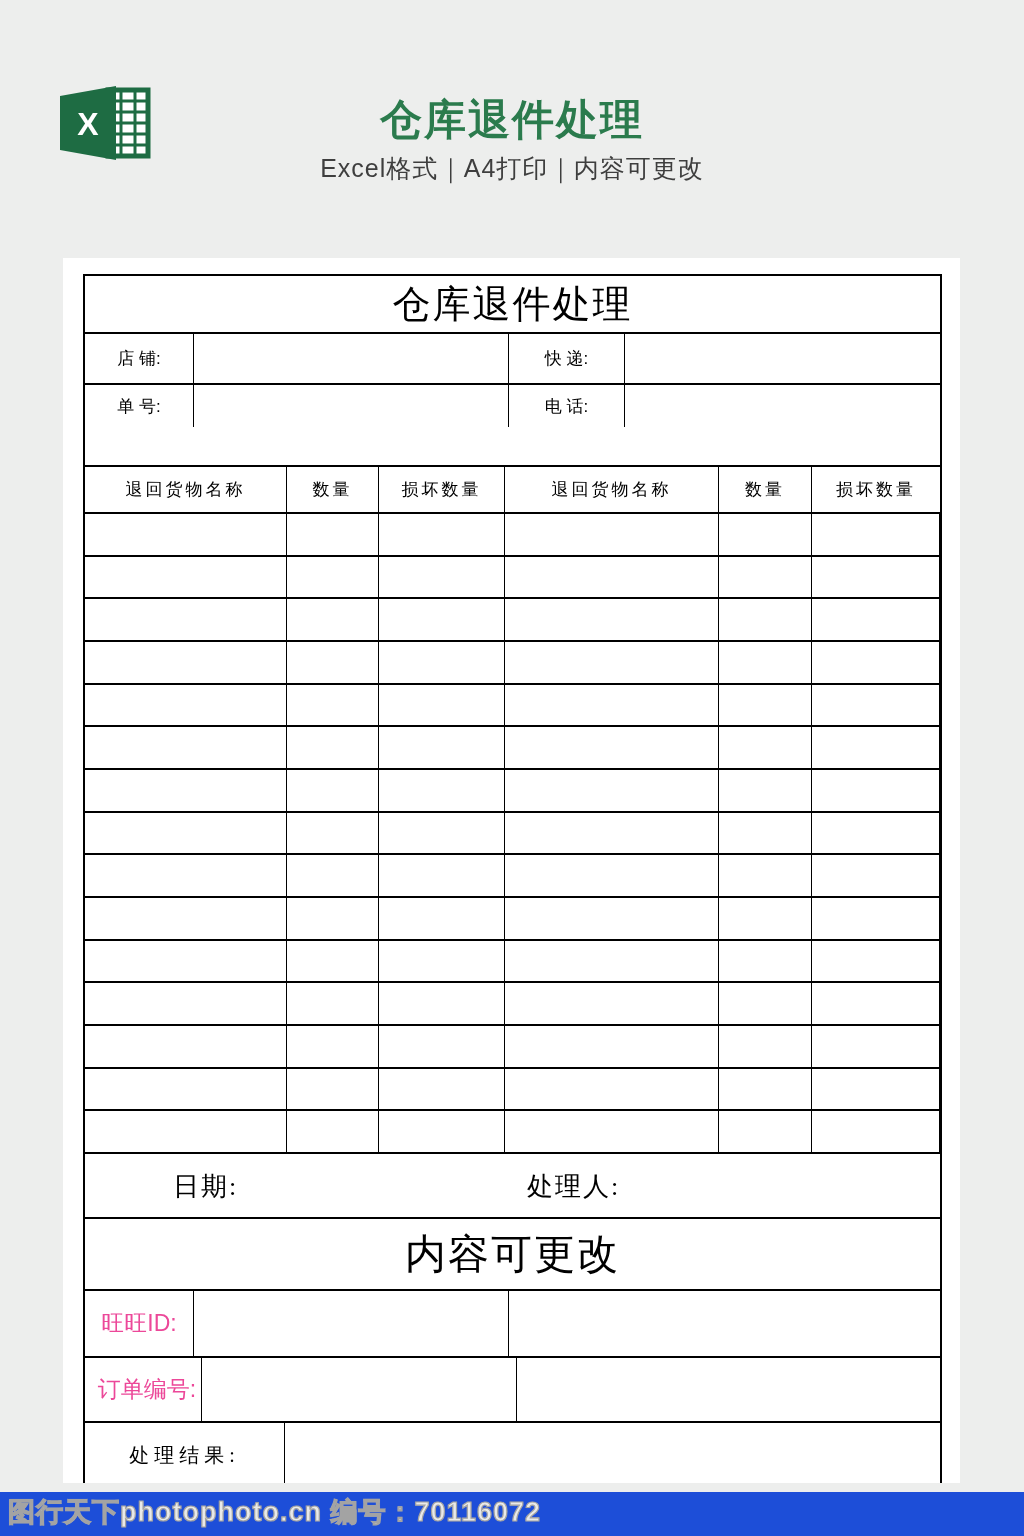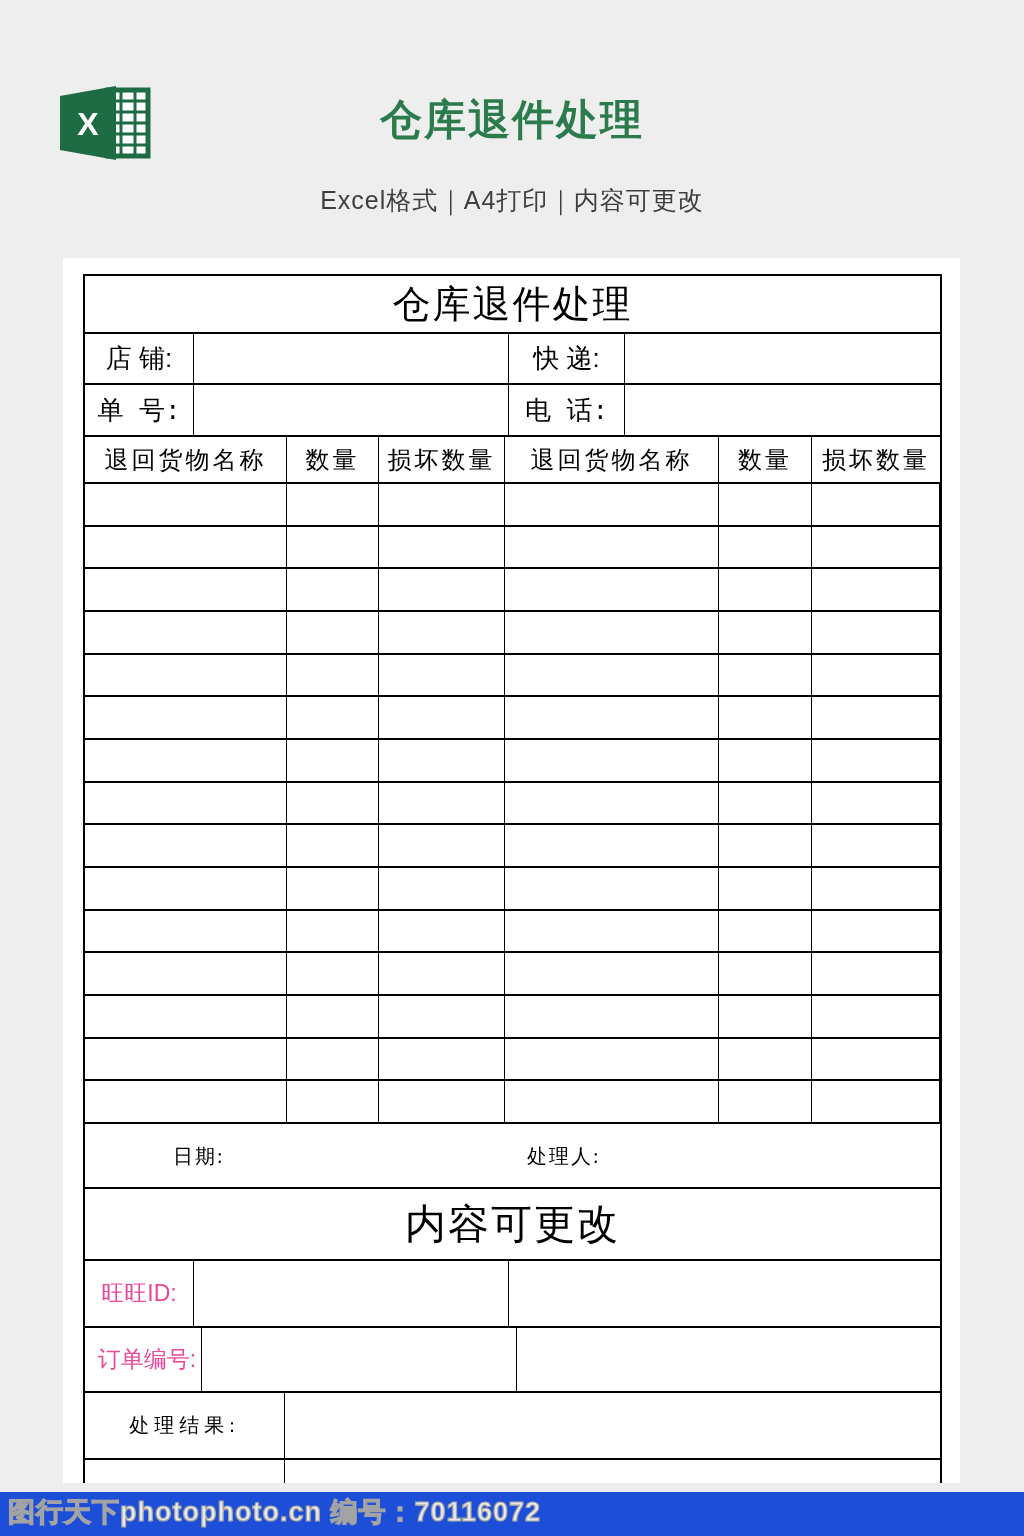--- a/index.html
+++ b/index.html
@@ -5,53 +5,53 @@
   html,body{margin:0;padding:0;}
   body{font-family:"Liberation Sans",sans-serif;}
   #stage{position:relative;width:1024px;height:1536px;background:#EDEEED;overflow:hidden;}
 
   
   .top-header{position:absolute;left:0;top:0;width:1024px;height:258px;}
   .excel-icon{position:absolute;left:60px;top:84px;width:92px;height:78px;}
   .page-title{position:absolute;left:0;top:92px;width:1024px;text-align:center;
     font-size:42px;font-weight:bold;color:#2B7B4D;letter-spacing:2px;}
   .page-subtitle{position:absolute;left:0;top:152px;width:1024px;text-align:center;
-    font-size:25px;color:#3E3E3E;letter-spacing:1px;margin-top:32px;}
+    font-size:25px;color:#3E3E3E;letter-spacing:1px;}
 
   
   .sheet{position:absolute;left:63px;top:258px;width:897px;height:1225px;background:#ffffff;overflow:hidden;}
   .form-table{position:absolute;left:20px;top:16px;width:859px;border:2px solid #000;box-sizing:border-box;background:#fff;}
   .trow{display:flex;box-sizing:border-box;border-top:2px solid #000;align-items:stretch;}
   .form-table > :first-child{border-top:none;}
   .cell{box-sizing:border-box;border-right:1.5px solid #000;display:flex;align-items:center;justify-content:center;}
   .trow .cell:last-child{border-right:none;}
 
   .row-title{height:56px;align-items:center;justify-content:center;
     font-size:38px;color:#000;letter-spacing:2px;}
   .row-info{height:51px;}
-  .row-info2{height:52px;font-family:Liberation Mono, monospace;}
-  .row-colhead{height:47px;font-family:"Liberation Serif",serif;font-size:24px;letter-spacing:3px;}
-  .info-label{font-size:26px;color:#000;}
+  .row-info2{height:44px;}
+  .row-colhead{height:47px;font-family:"Liberation Serif",serif;font-size:17px;letter-spacing:3px;margin-top:38px;}
+  .info-label{font-size:17px;color:#000;}
   .il1{width:109px;}
   .iv1{width:315px;}
   .il2{width:116px;}
   .iv2{flex:1;}
 
   .c1{width:202px;}
   .c2{width:92px;}
   .c3{width:126px;}
   .c4{width:214px;}
   .c5{width:93px;}
   .c6{flex:1;}
 
   .item-rows{height:640px;display:flex;flex-direction:column;}
   .item-row{flex:1;display:flex;box-sizing:border-box;border-top:2px solid #000;}
 
   .row-date{height:65px;position:relative;display:block;
-    font-family:"Liberation Serif",serif;font-size:20px;letter-spacing:2px;}
+    font-family:"Liberation Serif",serif;font-size:26px;letter-spacing:2px;}
   .date-label{position:absolute;left:88px;top:50%;transform:translateY(-50%);}
   .handler-label{position:absolute;left:434px;top:50%;transform:translateY(-50%);margin-left:8px;}
 
   .row-sa-title{height:72px;align-items:center;justify-content:center;
     font-size:41px;color:#000;letter-spacing:2px;}
   .row-sa{height:67px;}
   .row-sa2{height:65px;padding-left:8px;}
   .sa-label{font-size:23px;color:#ec4899;}
   .row-result{height:67px;font-family:"Liberation Serif",serif;font-size:20px;letter-spacing:5px;}
   .rl{width:200px;}

